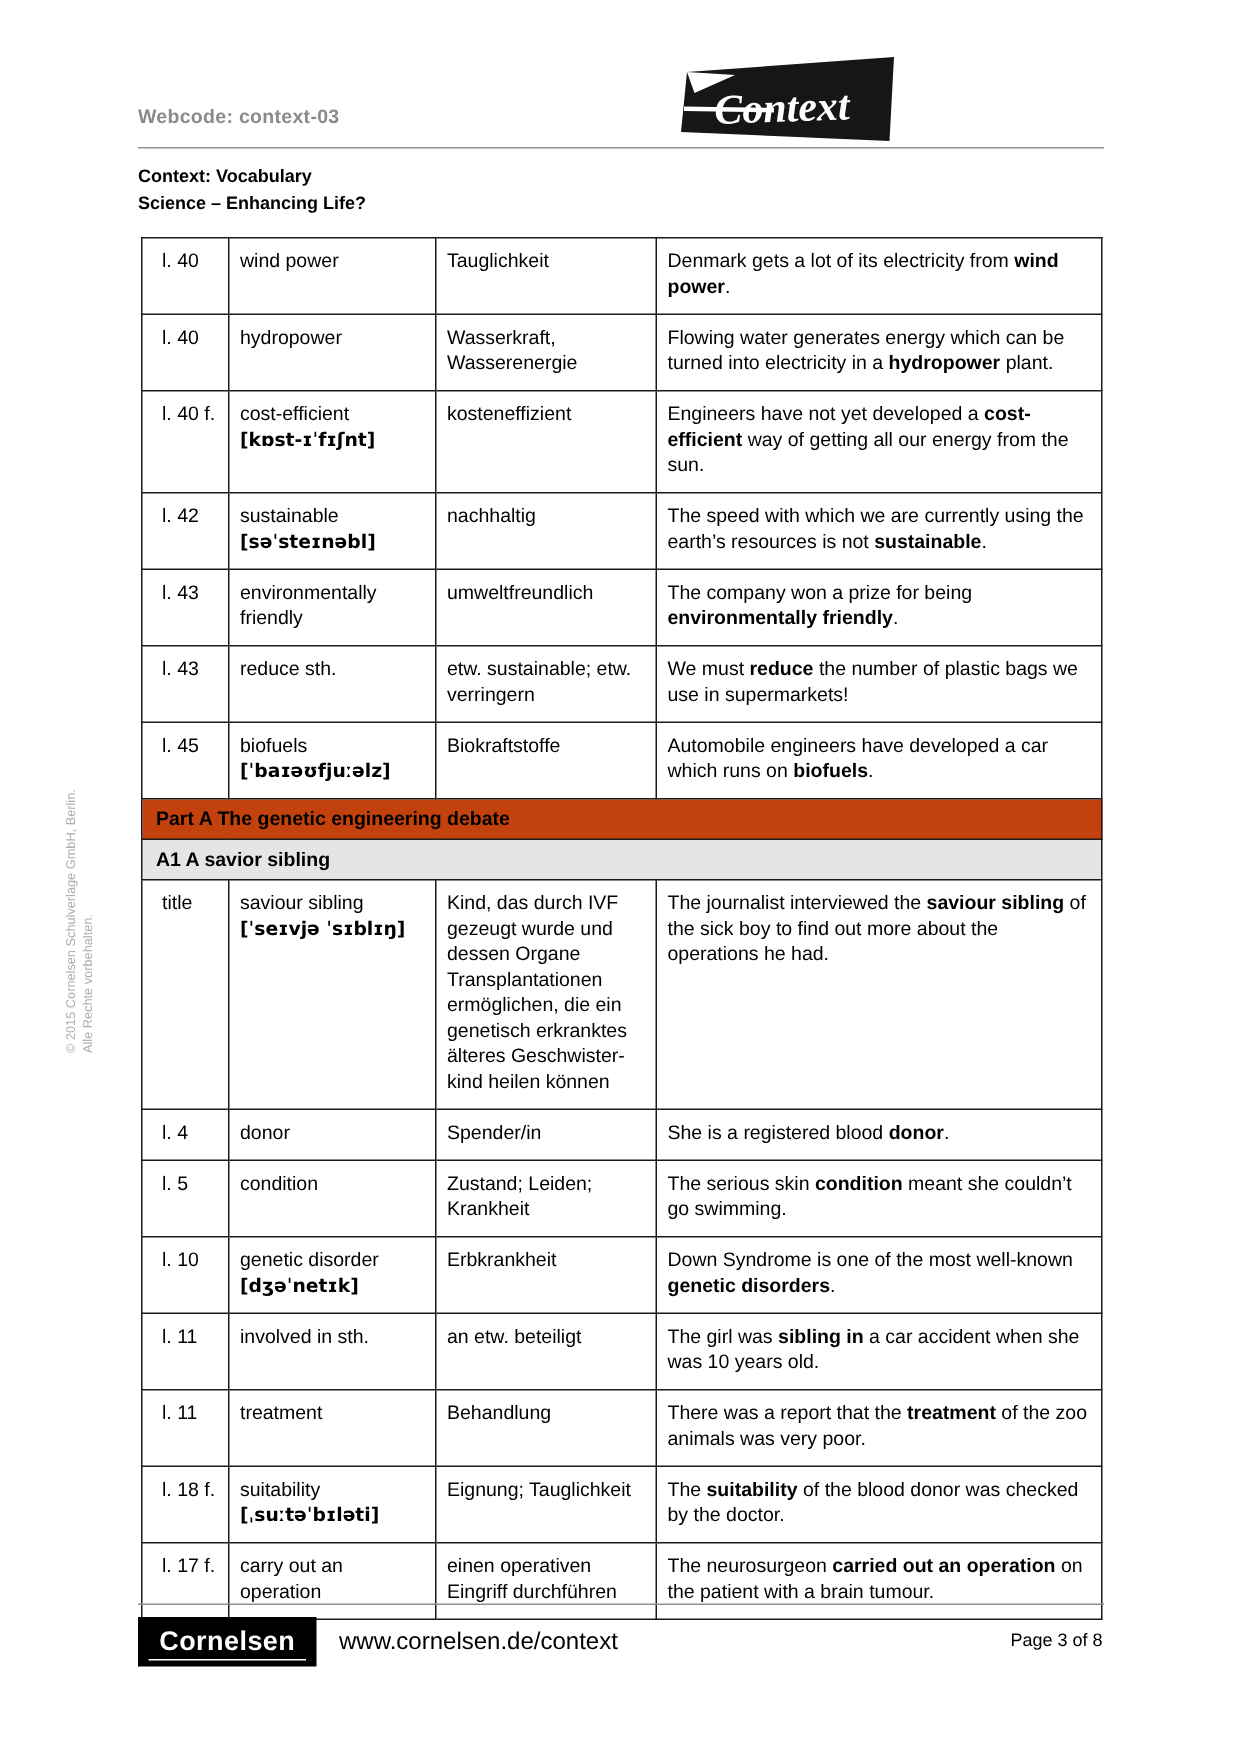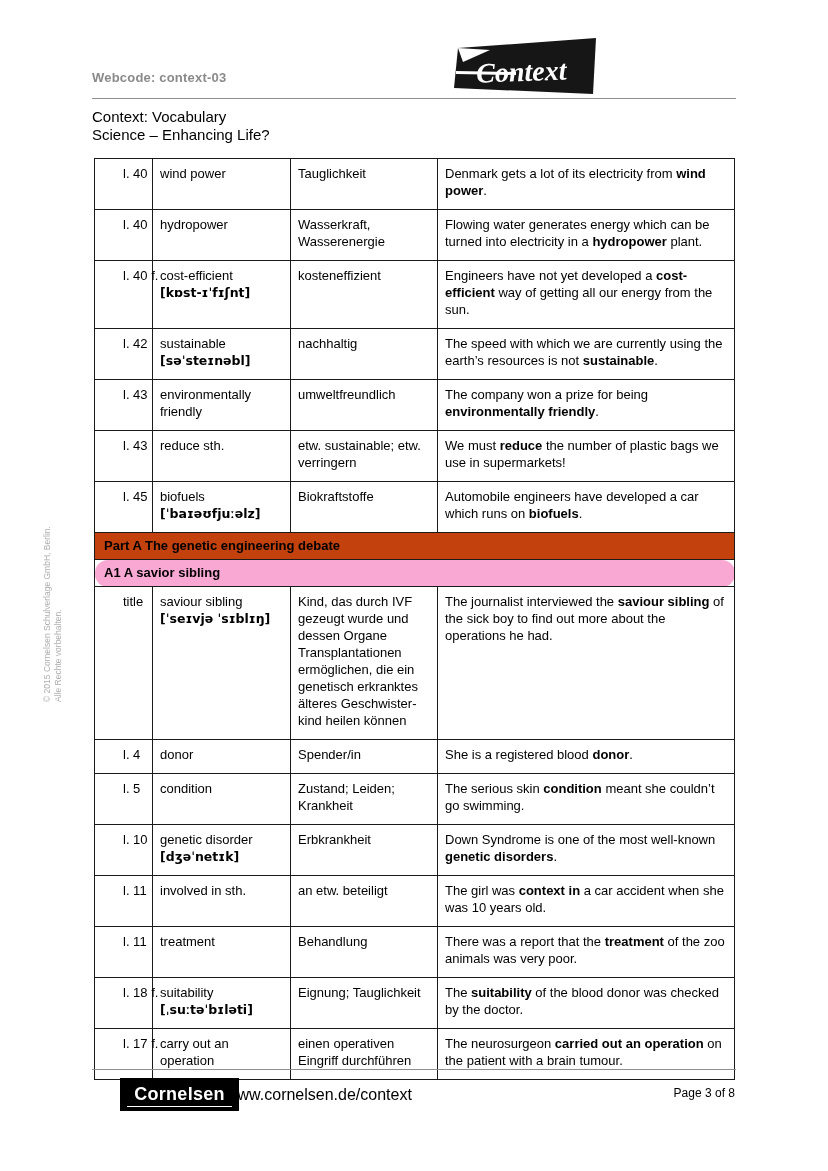--- a/index.html
+++ b/index.html
@@ -28,49 +28,49 @@
     border-top: 1px solid #8f8f8f;
   }
   .logo-context {
     position: absolute;
     top: 38px; left: 454px;
     width: 142px; height: 62px;
   }
   .doc-title {
     position: absolute;
     top: 108px; left: 92px;
-    font-size: 15px;
-    font-weight: normal;
+    font-size: 12px;
+    font-weight: bold;
     line-height: 18px;
   }
   table.vocab-table {
     position: absolute;
     top: 158px; left: 94px;
     width: 640px;
     table-layout: fixed;
     border-collapse: collapse;
     font-size: 13px;
     line-height: 17px;
   }
   col.w-ref { width: 58px; }
   col.w-en  { width: 138px; }
   col.w-de  { width: 147px; }
   col.w-ex  { width: 297px; }
   .vocab-table td {
     border: 1px solid #1a1a1a;
     vertical-align: top;
     padding: 6px 8px 10px 7px;
   }
-  td.col-ref { padding-left: 28px; white-space: nowrap; }
+  td.col-ref { padding-left: 13px; white-space: nowrap; }
   td.section {
     font-weight: bold;
     padding: 4px 8px 5px 9px;
   }
   td.section.dark  { background: #c2410c; }
-  td.section.light { background: #f9a8d4; border-radius: 13px; }
+  td.section.light { background: #e5e5e5; }
   .b { font-weight: bold; }
   .phon { font-family: "DejaVu Sans", sans-serif; font-size: 12.5px; font-weight: bold; }
   .copyright {
     position: absolute;
     left: 42px; top: 702px;
     width: 210px;
     font-size: 8.5px;
     line-height: 11px;
     color: #adadad;
     transform: rotate(-90deg);
@@ -87,21 +87,20 @@
     top: 1078px; left: 92px;
     width: 119px; height: 33px;
     background: #000;
     color: #fff;
     display: flex;
     align-items: center;
     justify-content: center;
     font-weight: bold;
     font-size: 18px;
     letter-spacing: .3px;
-    margin-left: 28px;
   }
   .logo-cornelsen::after {
     content: "";
     position: absolute;
     left: 7px; right: 7px; bottom: 4px;
     height: 1px;
     background: #fff;
   }
   .footer-url  { position: absolute; top: 1086px; left: 226px; font-size: 16px; }
   .footer-page { position: absolute; top: 1086px; right: 93px; font-size: 12px; }
@@ -234,21 +233,21 @@
           </td>
           <td class="col-de">Erbkrankheit</td>
           <td class="col-ex"><span>Down Syndrome is one of the most well-known </span><span class="b">genetic disorders</span><span>.</span></td>
         </tr>
         <tr>
           <td class="col-ref">l. 11</td>
           <td class="col-en">
             <div><span>involved in sth.</span></div>
           </td>
           <td class="col-de">an etw. beteiligt</td>
-          <td class="col-ex"><span>The girl was </span><span class="b">context in</span><span> a car accident when she was 10 years old.</span></td>
+          <td class="col-ex"><span>The girl was </span><span class="b">sibling in</span><span> a car accident when she was 10 years old.</span></td>
         </tr>
         <tr>
           <td class="col-ref">l. 11</td>
           <td class="col-en">
             <div><span>treatment</span></div>
           </td>
           <td class="col-de">Behandlung</td>
           <td class="col-ex"><span>There was a report that the </span><span class="b">treatment</span><span> of the zoo animals was very poor.</span></td>
         </tr>
         <tr>

